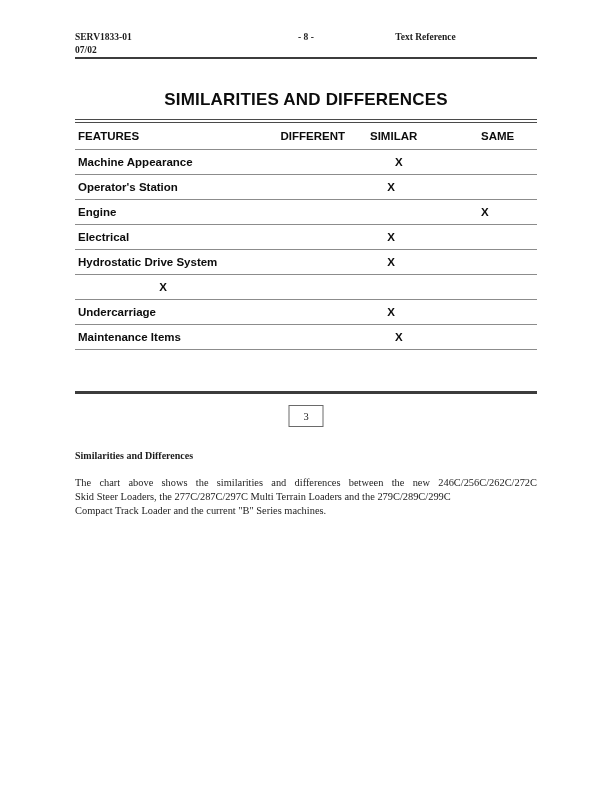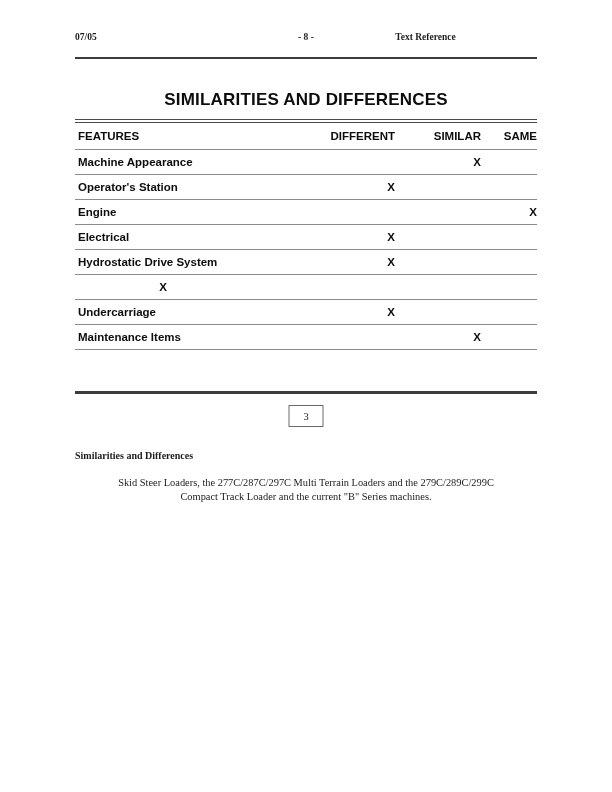--- a/index.html
+++ b/index.html
@@ -58,26 +58,26 @@
     height: 2px;
     border-top: 1px solid #4a4a4a;
     border-bottom: 1px solid #4a4a4a;
   }
   .trow {
     display: flex;
     align-items: center;
     height: 24px;
     border-bottom: 1px solid #8c8c8c;
   }
-  .trow.thead { height: 26px; }
+  .trow.thead { height: 26px; gap: 25px; }
   .cell { white-space: nowrap; }
   .cell.feature { flex: 1; text-align: left; padding-left: 3px; }
   .cell.c-diff  { width: 92px; text-align: right; }
-  .cell.c-sim   { width: 86px; text-align: right; }
-  .cell.c-same  { width: 56px; text-align: right; }
+  .cell.c-sim   { width: 86px; text-align: left; }
+  .cell.c-same  { width: 56px; text-align: left; }
 
   
   .bottom-rule {
     position: absolute;
     left: 75px; top: 391px; width: 462px; height: 2.5px;
     background: #3c3c3c;
   }
   .fig-box {
     position: absolute;
     left: 50%; top: 405px;
@@ -103,35 +103,36 @@
     color: #1c1c1c;
   }
   .body-text {
     position: absolute;
     left: 75px; top: 476px; width: 462px;
     font-family: "Liberation Serif", serif;
     font-size: 10.4px;
     line-height: 14px;
     color: #1c1c1c;
   }
-  .body-line { white-space: nowrap; text-align: center; }
+  .body-line { white-space: nowrap; }
   .body-line.justified {
     white-space: normal;
     text-align: justify;
     text-align-last: justify;
   }
 </style>
 </head>
 <body>
 
 <div class="page">
 
   <div class="doc-header">
     <div class="left">
-      <div>07/05</div>
+      <div>SERV1833-01</div>
+      <div>07/02</div>
     </div>
     <div class="center">- 8 -</div>
     <div class="right">Text Reference</div>
   </div>
   <div class="header-rule"></div>
 
   <div class="doc-title">SIMILARITIES AND DIFFERENCES</div>
 
   <div class="features-table">
     <div class="double-rule"></div>
@@ -200,17 +201,18 @@
   </div>
 
   <div class="bottom-rule"></div>
   <div class="fig-box">
     <span>3</span>
   </div>
 
   <div class="caption">Similarities and Differences</div>
 
   <div class="body-text">
+    <div class="body-line justified">The chart above shows the similarities and differences between the new 246C/256C/262C/272C</div>
     <div class="body-line">Skid Steer Loaders, the 277C/287C/297C Multi Terrain Loaders and the 279C/289C/299C</div>
     <div class="body-line">Compact Track Loader and the current "B" Series machines.</div>
   </div>
 
 </div>
 
 </body></html>

